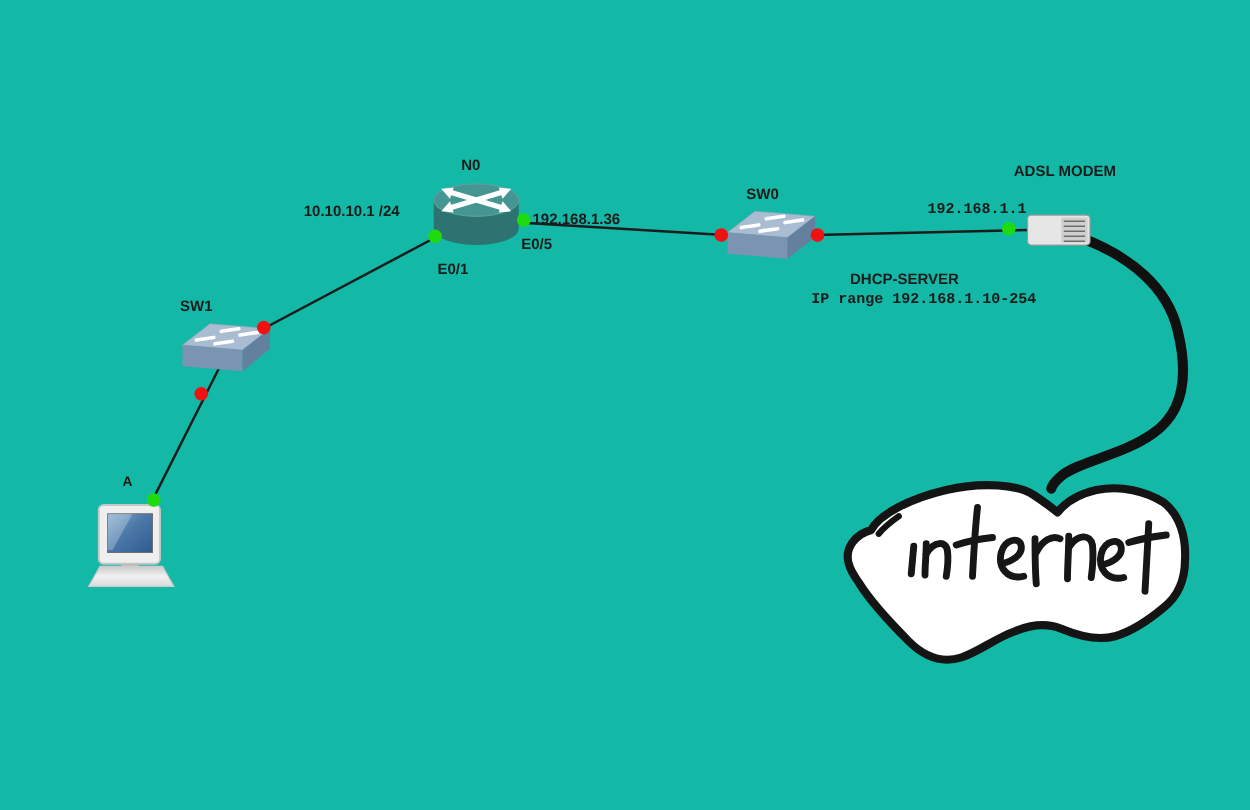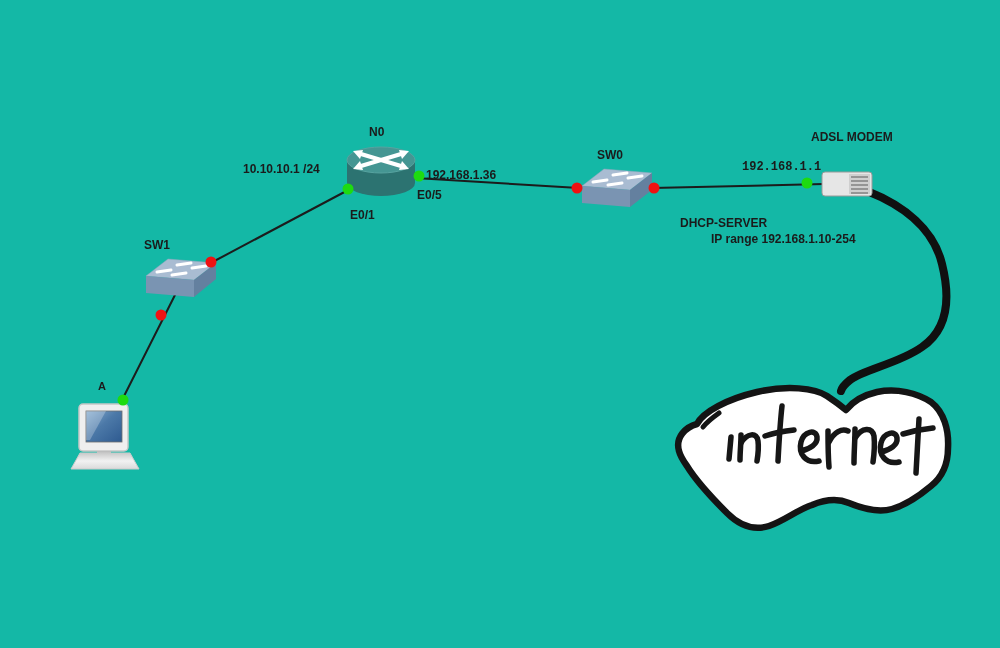--- a/index.html
+++ b/index.html
@@ -152,15 +152,15 @@
   <div class="lbl" style="left:369px;top:125px;">N0</div>
   <div class="lbl" style="left:243px;top:162px;">10.10.10.1 /24</div>
   <div class="lbl" style="left:327px;top:208px;margin-left:23px;">E0/1</div>
   <div class="lbl" style="left:417px;top:188px;">E0/5</div>
   <div class="lbl" style="left:426px;top:168px;">192.168.1.36</div>
   <div class="lbl" style="left:597px;top:148px;">SW0</div>
   <div class="lbl" style="left:144px;top:238px;">SW1</div>
   <div class="lbl" style="left:742px;top:160px;font-family:Liberation Mono, monospace;">192.168.1.1</div>
   <div class="lbl" style="left:811px;top:130px;">ADSL MODEM</div>
   <div class="lbl" style="left:680px;top:216px;">DHCP-SERVER</div>
-  <div class="lbl" style="left:711px;top:232px;">IP range 192.168.1.10-254</div>
+  <div class="lbl" style="left:649px;top:232px;font-family:Liberation Mono, monospace;">IP range 192.168.1.10-254</div>
   <div class="lbl small" style="left:98px;top:380px;">A</div>
 </div>
 
 </body></html>

